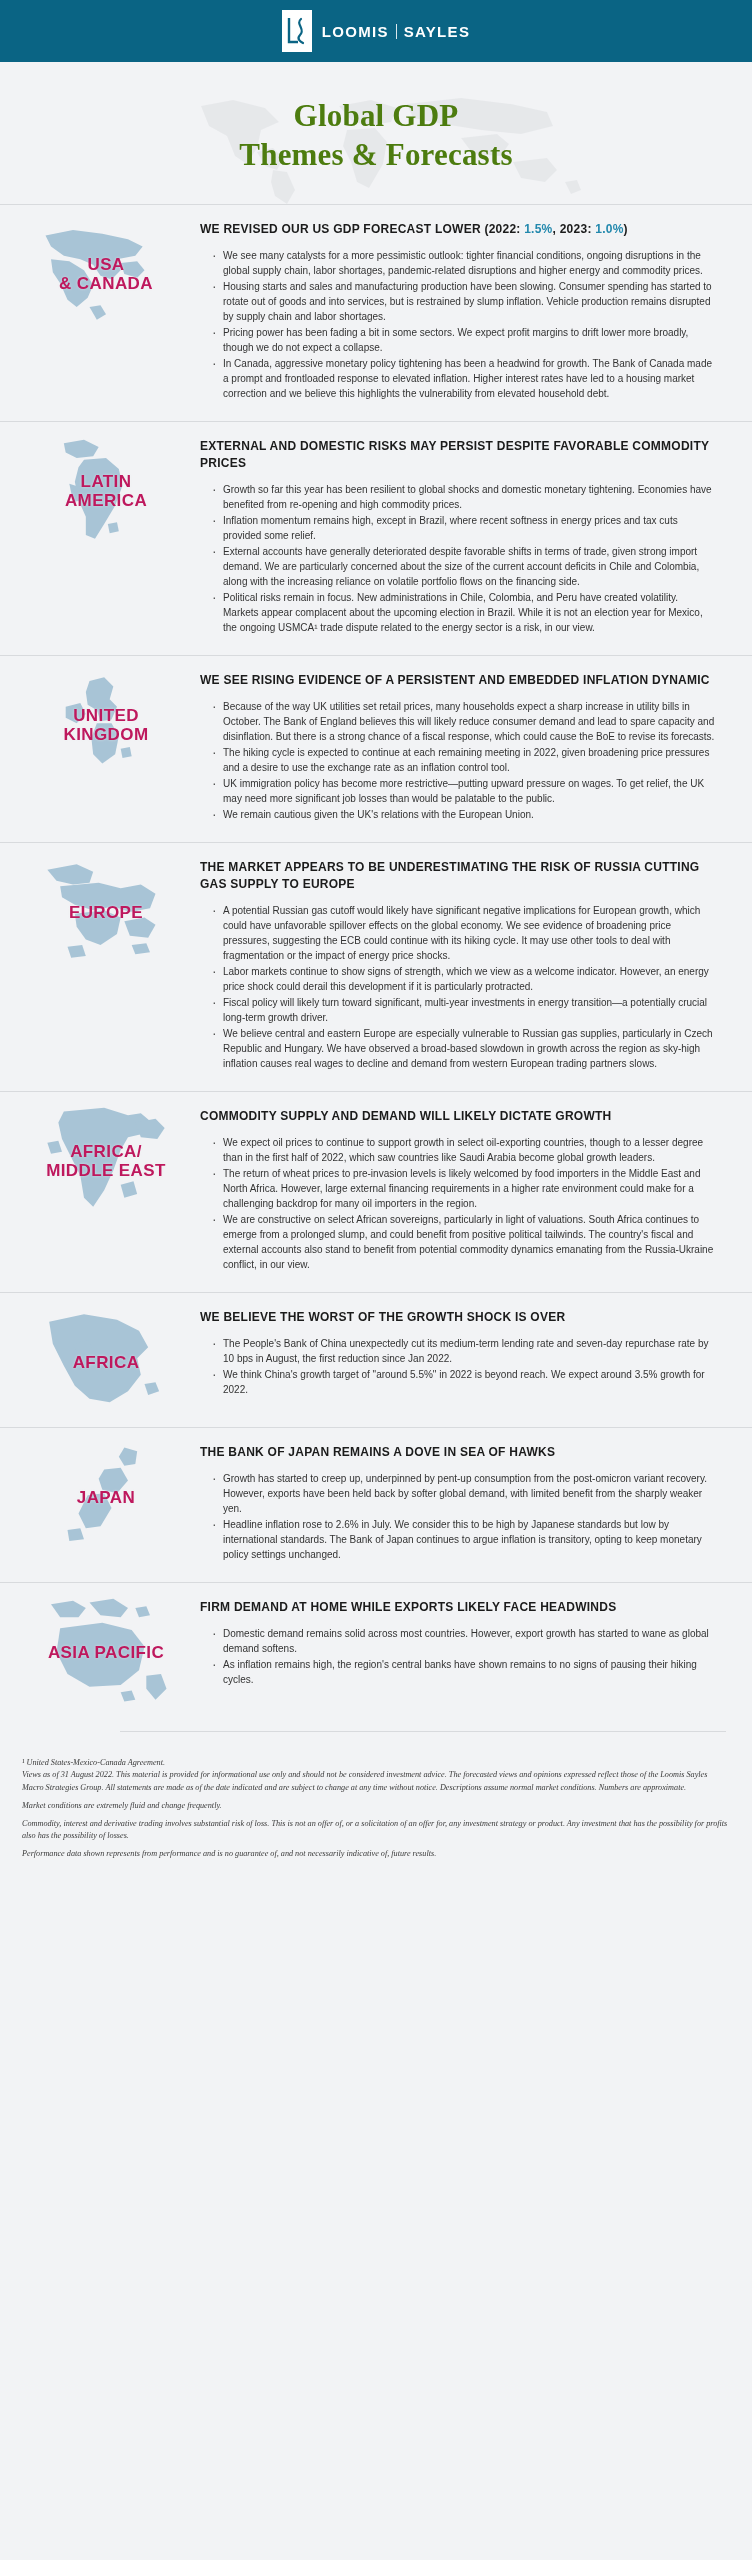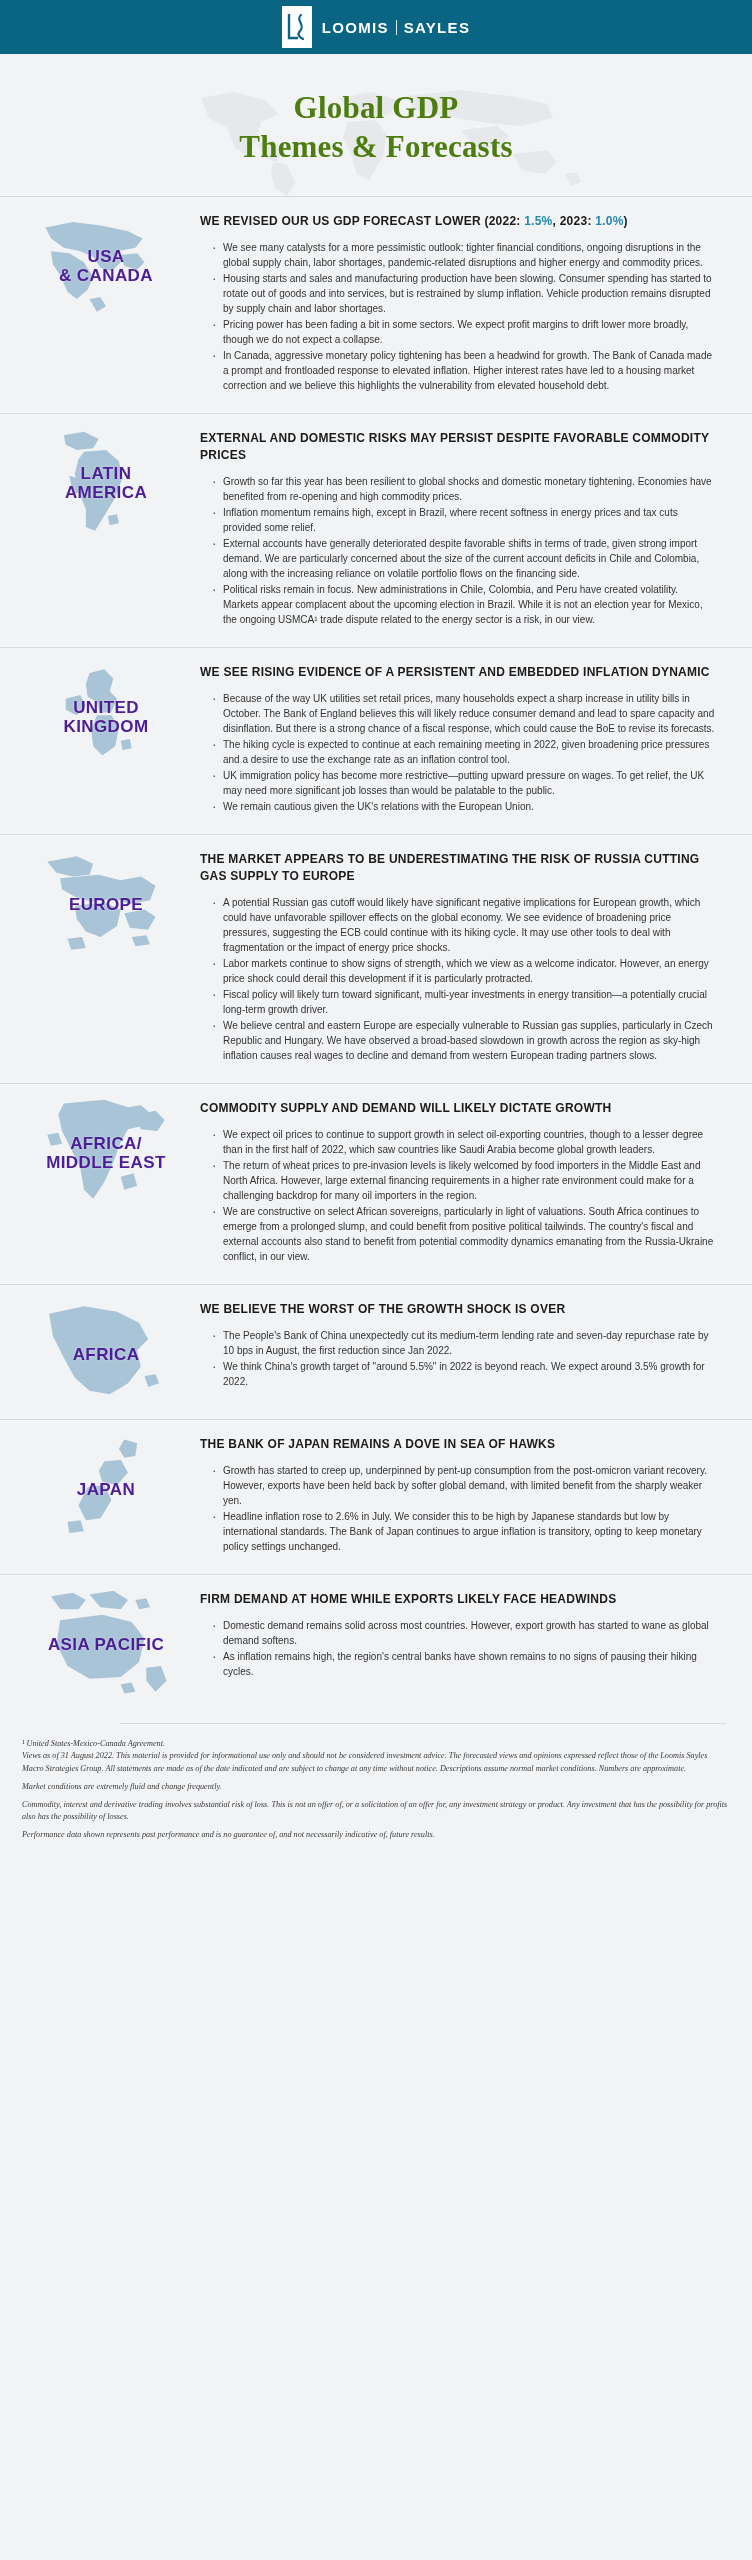--- a/index.html
+++ b/index.html
@@ -8,21 +8,21 @@
     width:752px;
     background:#f2f3f5;
     font-family:"Liberation Sans", sans-serif;
     color:#2b2b2b;
     -webkit-font-smoothing:antialiased;
   }
   .page{width:752px;position:relative;background:#f2f3f5;}
 
   
   .topbar{
-    height:54px;
+    height:62px;
     background:#0a6484;
     display:flex;
     align-items:center;
     justify-content:center;
   }
   .logo-wrap{display:flex;align-items:center;gap:10px;}
   .logo-mark{
     width:30px;height:42px;background:#ffffff;
     display:flex;align-items:center;justify-content:center;
     position:relative;
@@ -82,21 +82,21 @@
     min-height:110px;
   }
   .region-map{
     position:absolute;left:0;top:0;width:100%;height:100%;
   }
   .region-map svg{width:100%;height:100%;display:block;overflow:visible;}
   .region-label{
     position:relative;
     z-index:2;
     text-align:center;
-    color:#4c1d95;
+    color:#be185d;
     font-weight:bold;
     font-size:17px;
     line-height:1.12;
     letter-spacing:.4px;
     text-shadow:0 0 3px rgba(242,243,245,.55);
   }
 
   .content{flex:1 1 auto;padding-left:14px;padding-top:2px;}
   .headline{
     font-size:12px;
@@ -127,20 +127,21 @@
   .footer-divider{
     height:1px;background:#d8dadd;margin:8px 26px 0 120px;
   }
   .footer{
     padding:14px 22px 22px 22px;
     font-family:"Liberation Serif", serif;
     font-style:italic;
     font-size:8.2px;
     line-height:1.48;
     color:#3a3a3a;
+    margin-top:11px;
   }
   .footer p{margin:0 0 6px 0;}
   .footer p.tight{margin-bottom:0;}
 </style>
 </head>
 <body>
 
 <div class="page">
 
   <div class="topbar">
@@ -391,16 +392,16 @@
         </div>
       </div>
     </div>
 
   <div class="footer-divider"></div>
   <div class="footer">
     <p class="tight">¹ United States-Mexico-Canada Agreement.</p>
     <p>Views as of 31 August 2022. This material is provided for informational use only and should not be considered investment advice. The forecasted views and opinions expressed reflect those of the Loomis Sayles Macro Strategies Group. All statements are made as of the date indicated and are subject to change at any time without notice. Descriptions assume normal market conditions. Numbers are approximate.</p>
     <p>Market conditions are extremely fluid and change frequently.</p>
     <p>Commodity, interest and derivative trading involves substantial risk of loss. This is not an offer of, or a solicitation of an offer for, any investment strategy or product. Any investment that has the possibility for profits also has the possibility of losses.</p>
-    <p>Performance data shown represents past performance and is no guarantee of, and not necessarily indicative of, future results.</p>
+    <p>Performance data shown represents from performance and is no guarantee of, and not necessarily indicative of, future results.</p>
   </div>
 
 </div>
 
 </body></html>

